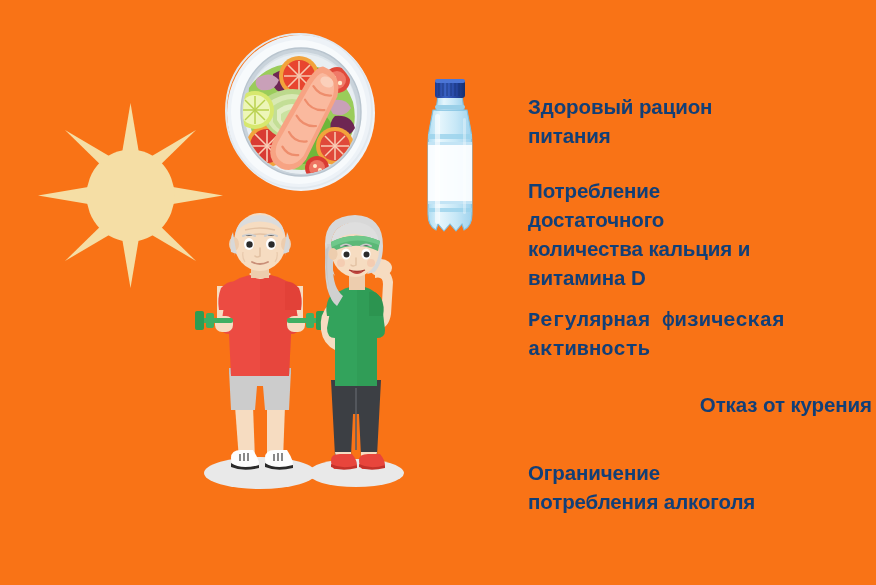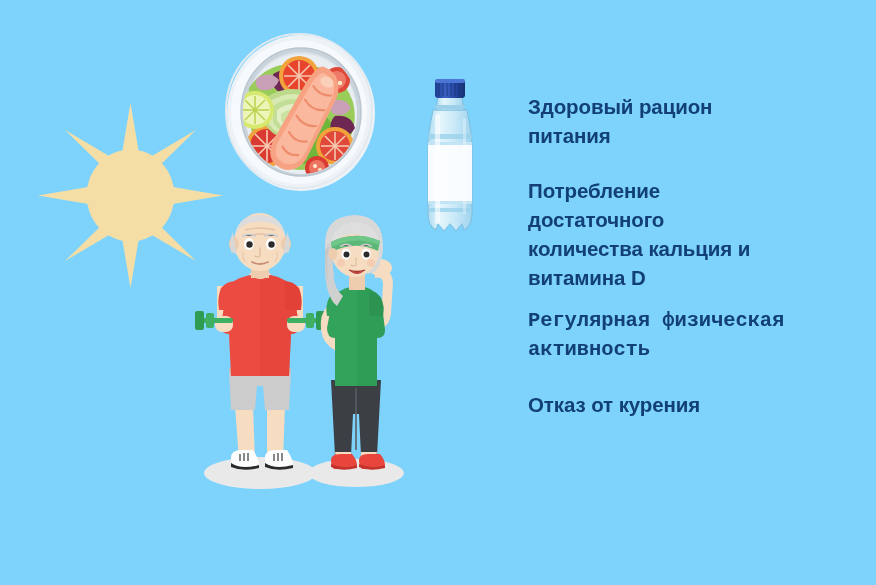--- a/index.html
+++ b/index.html
@@ -4,21 +4,21 @@
 <title>Health Infographic</title>
 <style>
   html,body{margin:0;padding:0;}
   body{
     width:876px;height:585px;
     background:#ffffff;
     font-family:"Liberation Sans","DejaVu Sans",sans-serif;
     overflow:hidden;
     position:relative;
   }
-  #stage{position:relative;width:876px;height:585px;background:#7dd3fc;}
+  #stage{position:relative;width:876px;height:585px;background:#f97316;}
 
   
   .art{position:absolute;}
 
   #sun-art{left:38px;top:103px;width:185px;height:185px;}
   #salad-art{left:213px;top:28px;width:175px;height:170px;}
   #bottle-art{left:404px;top:74px;width:92px;height:168px;}
   #couple-art{left:185px;top:210px;width:250px;height:290px;}
 
   
@@ -33,21 +33,21 @@
     font-weight:bold;
     line-height:29px;
     letter-spacing:-0.1px;
     margin:0 0 24px 0;
     white-space:pre-line;
   }
   .bullet:last-child{margin-bottom:0;}
   #bullet-1{margin-bottom:26px;}
   #bullet-2{margin-bottom:14px;}
   #bullet-3{margin-bottom:26px;font-family:Liberation Mono, monospace;}
-  #bullet-4{margin-bottom:39px;}
+  #bullet-4{margin-bottom:39px;text-align:right;}
 </style>
 </head>
 <body>
 
 <div id="stage">
 
   <div class="art" id="sun-art">
     <svg viewBox="0 0 185 185" width="185" height="185" aria-hidden="true">
       <g fill="#F5DEA5">
 
@@ -398,15 +398,17 @@
   <div id="text-col">
     <p class="bullet" id="bullet-1">Здоровый рацион
 питания</p>
     <p class="bullet" id="bullet-2">Потребление
 достаточного
 количества кальция и
 витамина D</p>
     <p class="bullet" id="bullet-3">Регулярная физическая
 активность</p>
     <p class="bullet" id="bullet-4">Отказ от курения</p>
+    <p class="bullet" id="bullet-5">Ограничение
+потребления алкоголя</p>
   </div>
 
 </div>
 
 </body></html>

